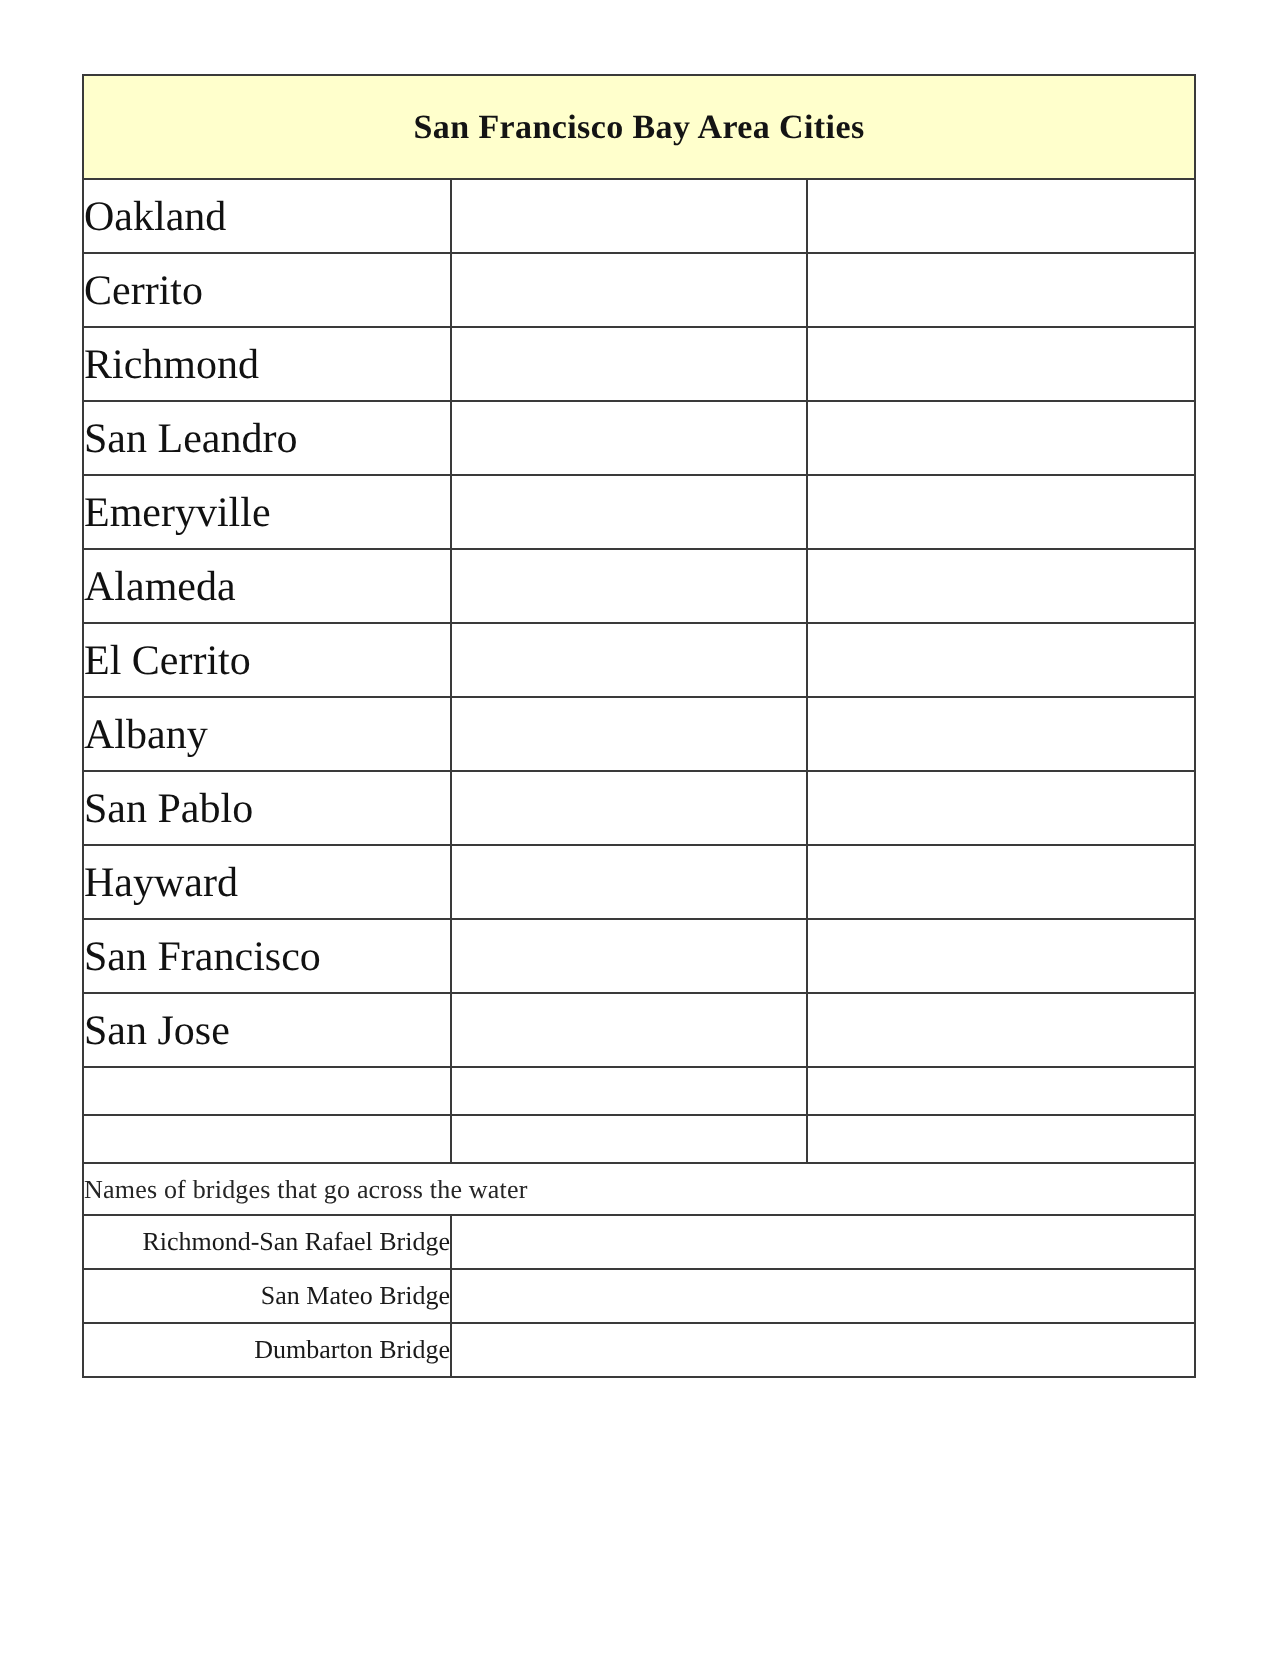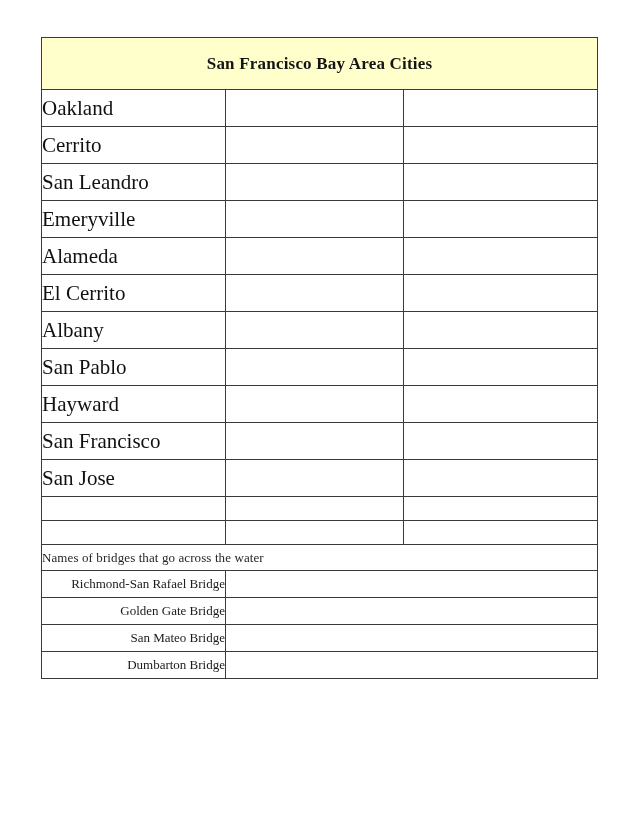--- a/index.html
+++ b/index.html
@@ -120,20 +120,25 @@
         <td class="city-name">Oakland</td>
         <td class="blank-cell"></td>
         <td class="blank-cell"></td>
       </tr>
       <tr class="city-row">
         <td class="city-name">Cerrito</td>
         <td class="blank-cell"></td>
         <td class="blank-cell"></td>
       </tr>
       <tr class="city-row">
+        <td class="city-name">Richmond</td>
+        <td class="blank-cell"></td>
+        <td class="blank-cell"></td>
+      </tr>
+      <tr class="city-row">
         <td class="city-name">San Leandro</td>
         <td class="blank-cell"></td>
         <td class="blank-cell"></td>
       </tr>
       <tr class="city-row">
         <td class="city-name">Emeryville</td>
         <td class="blank-cell"></td>
         <td class="blank-cell"></td>
       </tr>
       <tr class="city-row">
@@ -185,24 +190,20 @@
 
       <tr>
         <td class="bridges-header-cell" colspan="3">Names of bridges that go across the water</td>
       </tr>
 
       <tr class="bridge-row">
         <td class="bridge-name">Richmond-San Rafael Bridge</td>
         <td class="blank-cell" colspan="2"></td>
       </tr>
       <tr class="bridge-row">
-        <td class="bridge-name">Golden Gate Bridge</td>
-        <td class="blank-cell" colspan="2"></td>
-      </tr>
-      <tr class="bridge-row">
         <td class="bridge-name">San Mateo Bridge</td>
         <td class="blank-cell" colspan="2"></td>
       </tr>
       <tr class="bridge-row">
         <td class="bridge-name">Dumbarton Bridge</td>
         <td class="blank-cell" colspan="2"></td>
       </tr>
 
     </tbody>
   </table>

